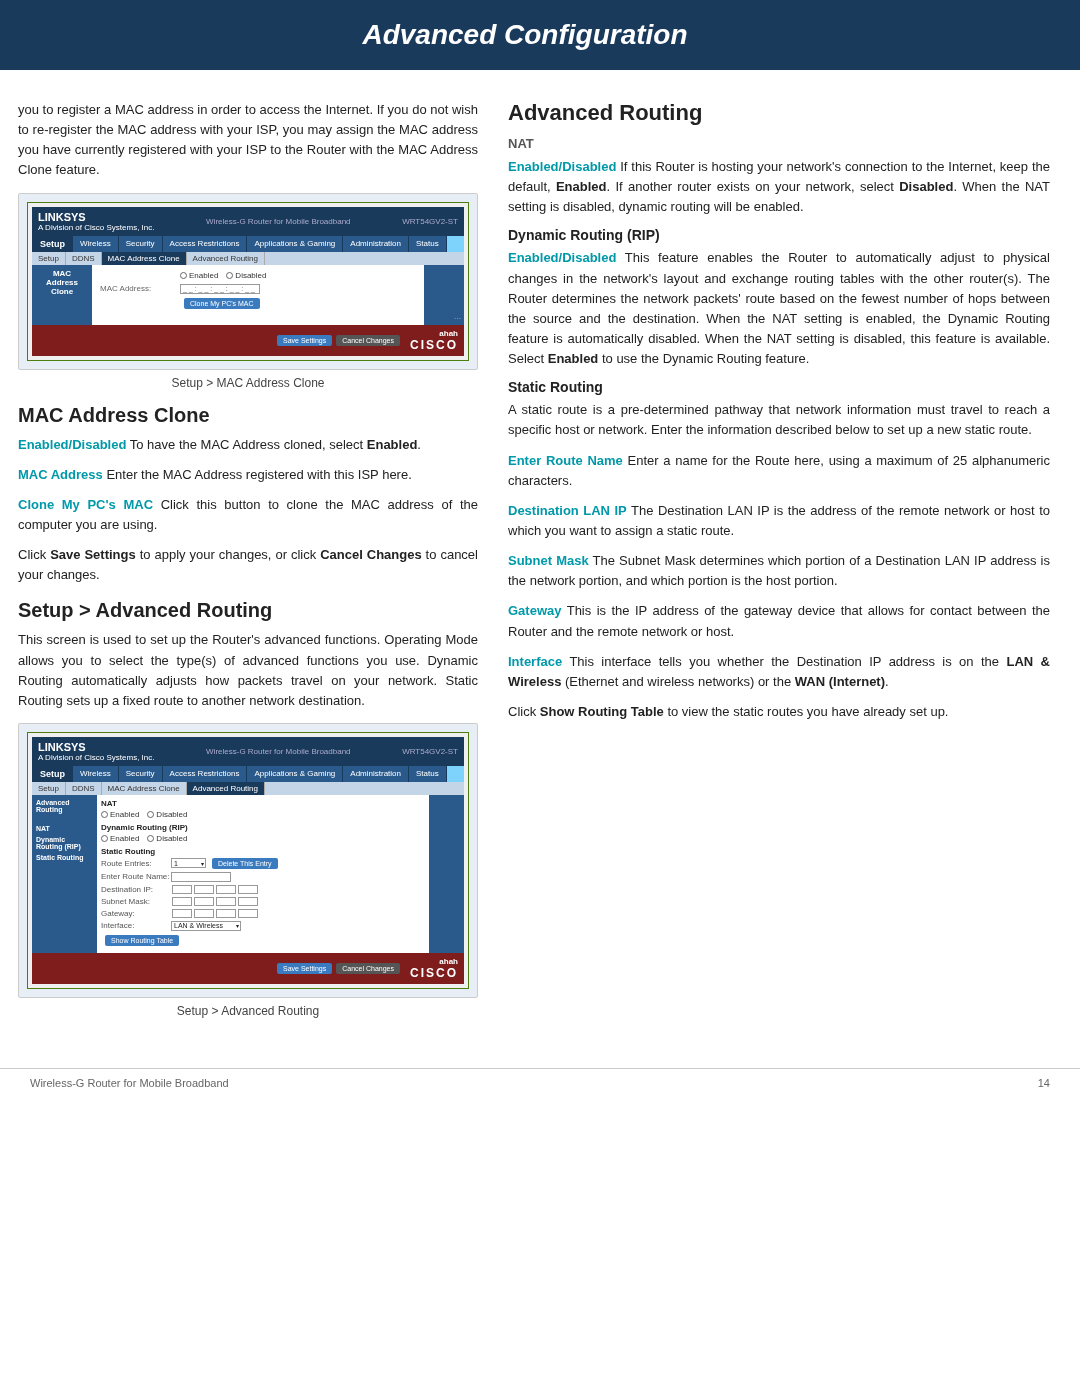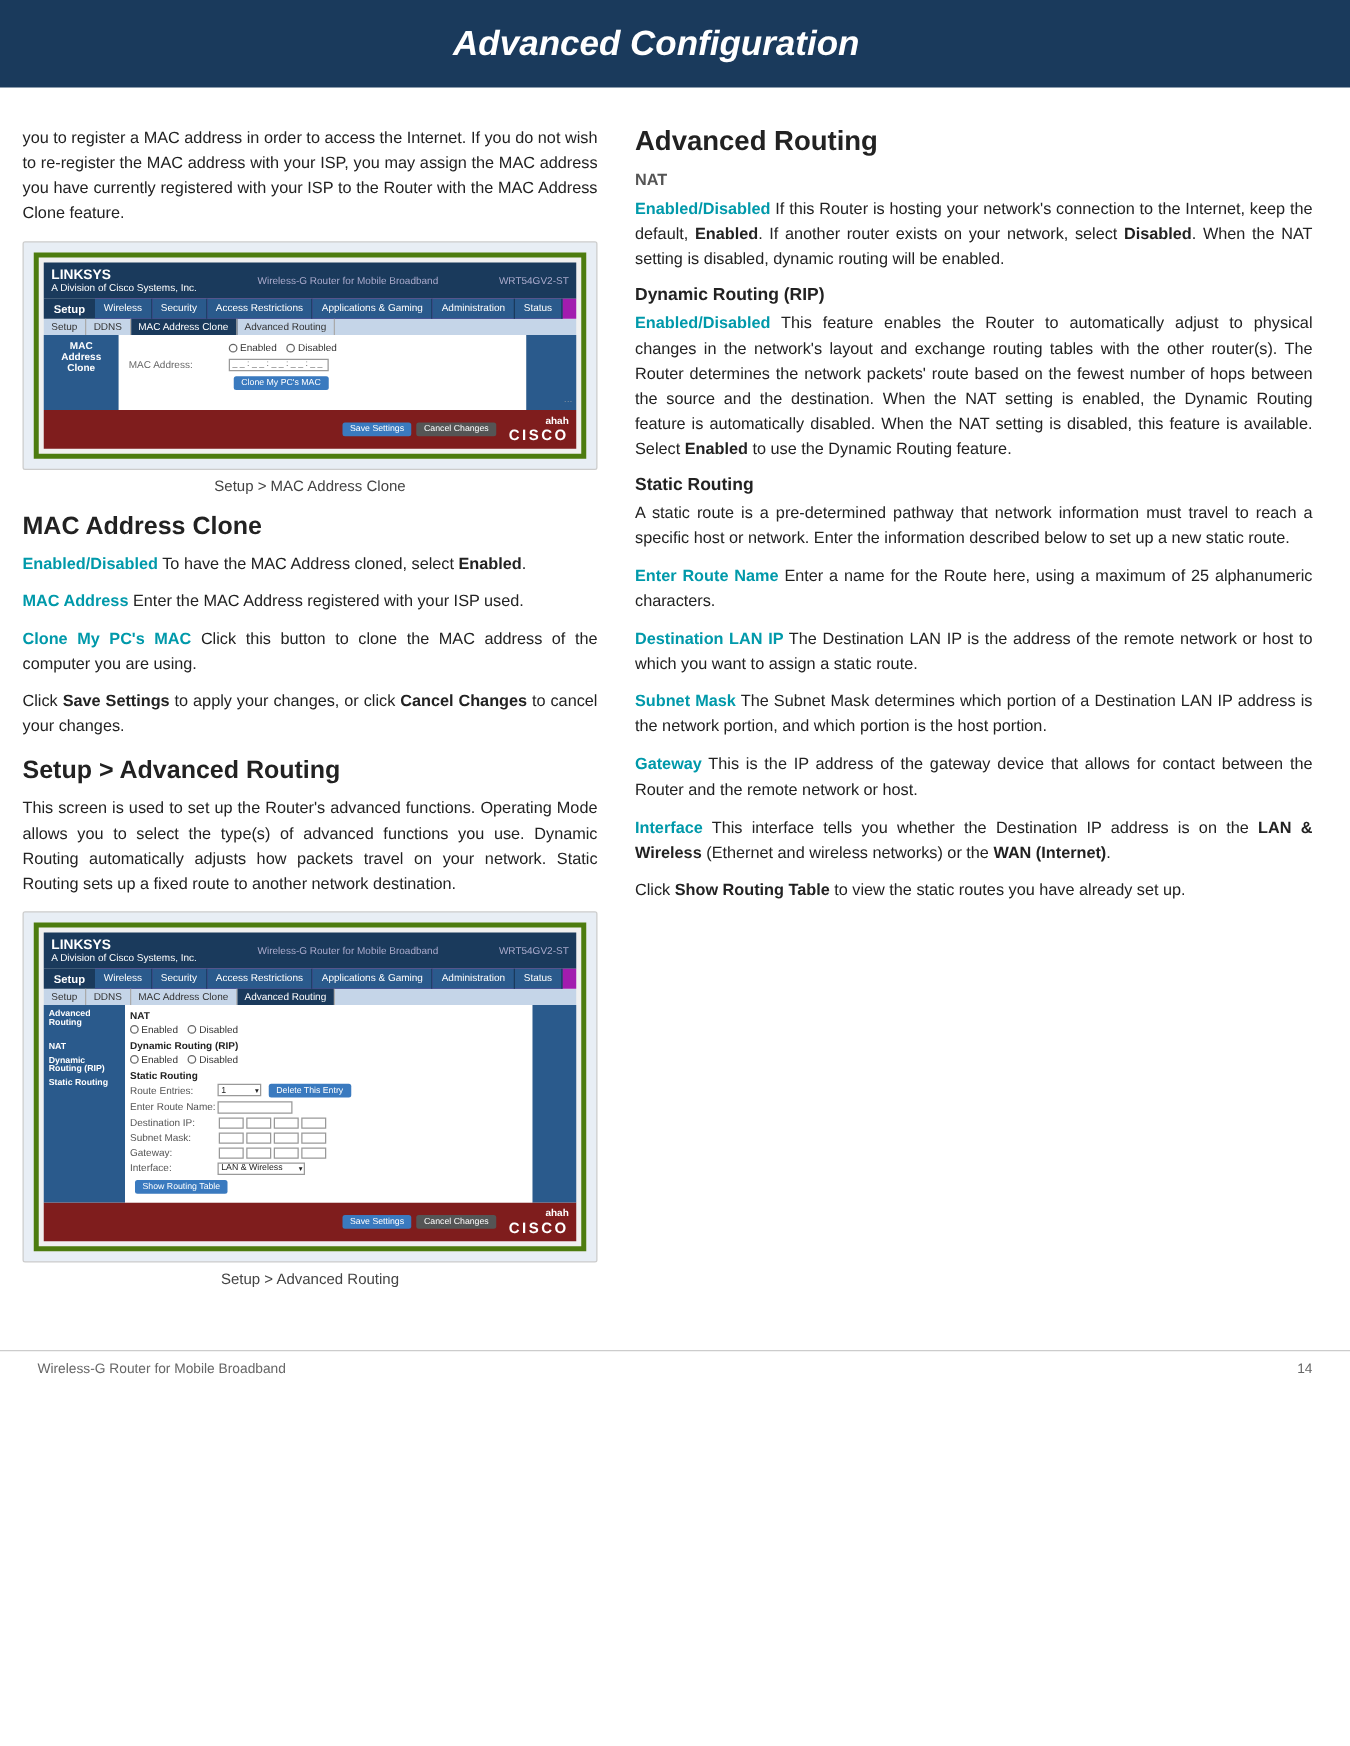--- a/index.html
+++ b/index.html
@@ -107,21 +107,21 @@
     .screenshot-caption {
       text-align: center;
       font-size: 12px;
       color: #444;
       margin-bottom: 10px;
     }
 
     
     .linksys-ui {
       background: #f0f0f0;
-      border: 4px solid #4d7c0f;
+      border: 1px solid #4d7c0f;
       font-size: 9px;
       padding: 4px;
     }
     .linksys-header {
       background: #1a3a5c;
       color: #fff;
       padding: 4px 6px;
       display: flex;
       align-items: center;
       justify-content: space-between;
@@ -131,21 +131,21 @@
       font-weight: bold;
       font-size: 11px;
       color: #fff;
     }
     .linksys-model {
       color: #aac;
       font-size: 8px;
       text-align: center;
     }
     .linksys-nav {
-      background: #a21caf;
+      background: #7dd3fc;
       display: flex;
       gap: 0;
     }
     .linksys-nav-item {
       color: #fff;
       font-size: 8px;
       padding: 3px 7px;
       border-right: 1px solid #1a3a5c;
       background: #2a5a8c;
     }
@@ -389,21 +389,21 @@
 
     <div class="section-heading">MAC Address Clone</div>
 
     <p>
       <span class="cyan-bold">Enabled/Disabled</span>
       <span> To have the MAC Address cloned, select <strong>Enabled</strong>.</span>
     </p>
 
     <p>
       <span class="cyan-bold">MAC Address</span>
-      <span> Enter the MAC Address registered with your ISP used.</span>
+      <span> Enter the MAC Address registered with this ISP here.</span>
     </p>
 
     <p>
       <span class="cyan-bold">Clone My PC's MAC</span>
       <span> Click this button to clone the MAC address of the computer you are using.</span>
     </p>
 
     <p>Click <strong>Save Settings</strong> to apply your changes, or click <strong>Cancel Changes</strong> to cancel your changes.</p>
 
     <div class="section-heading">Setup &gt; Advanced Routing</div>

